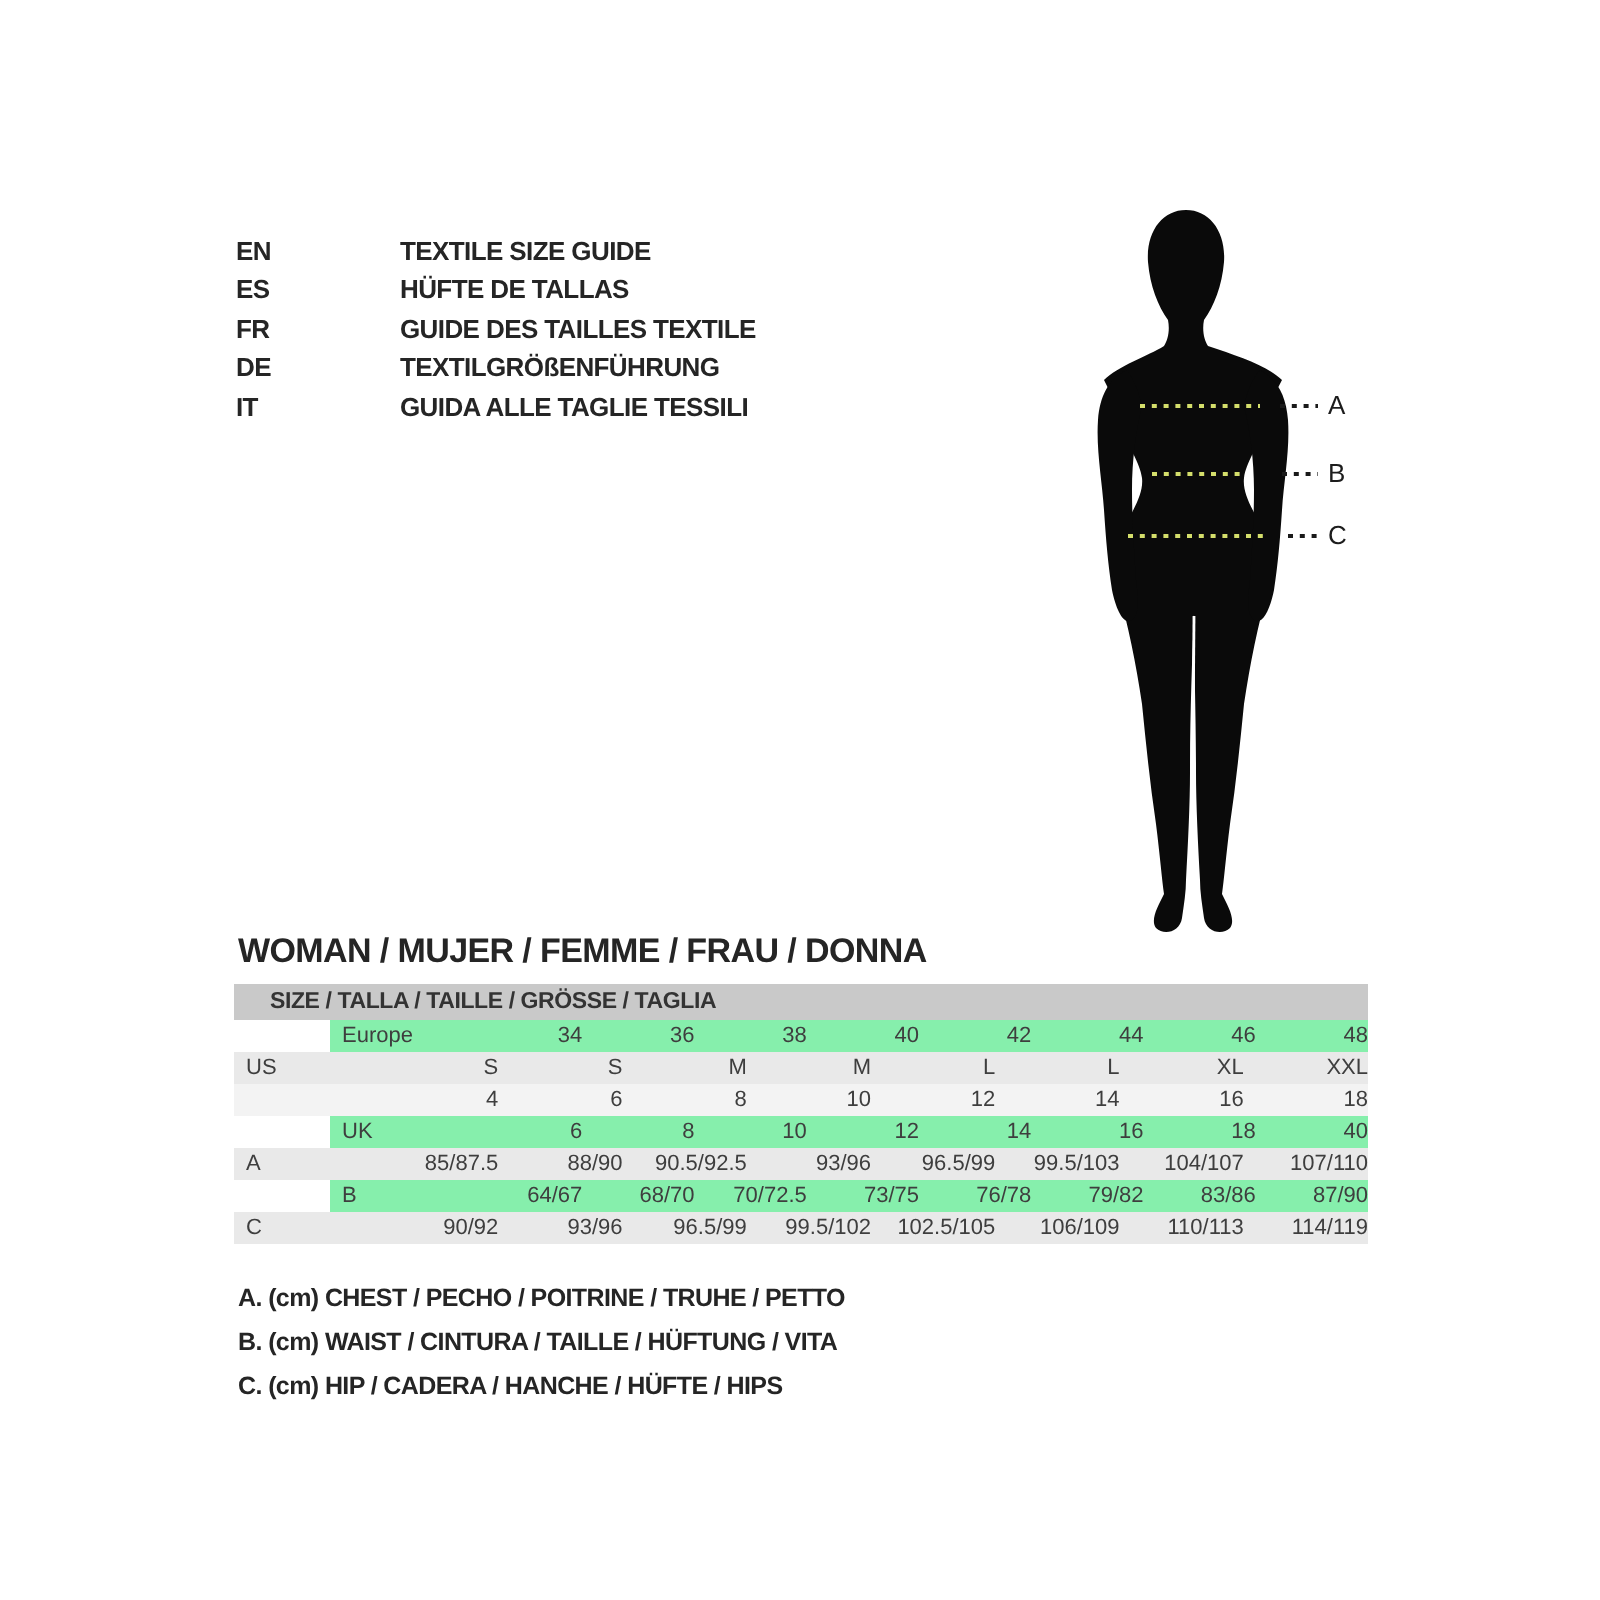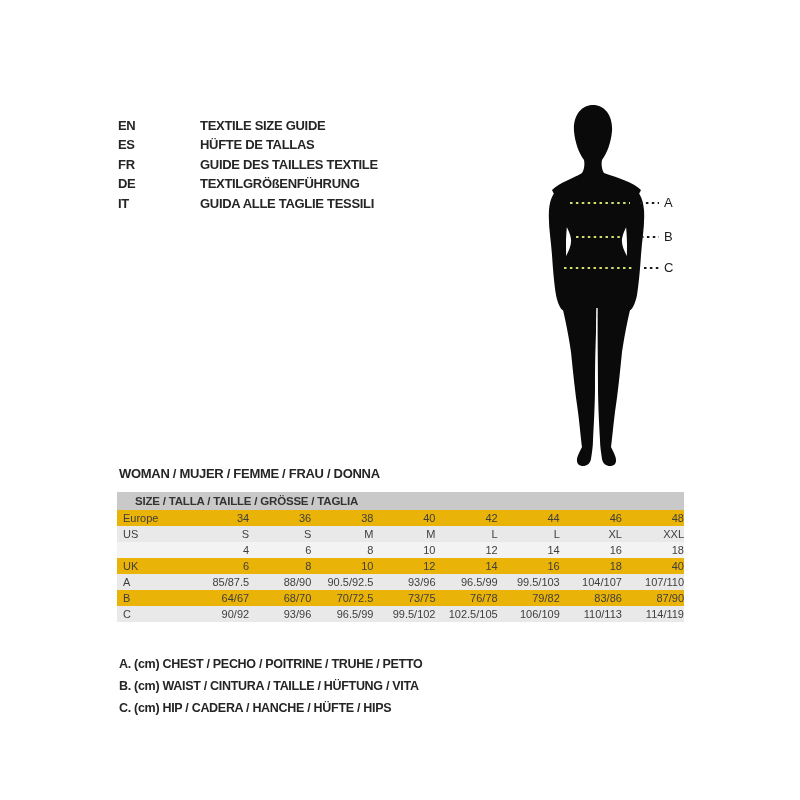--- a/index.html
+++ b/index.html
@@ -9,34 +9,34 @@
   }
   
   .lang-block{position:absolute;left:118px;top:116px;}
   .lang-row{display:flex;line-height:19.4px;font-size:13px;font-weight:700;
     letter-spacing:-0.3px;color:#252525;gap:40px;}
   .lang-code{width:42px;flex:0 0 42px;}
   .lang-label{white-space:nowrap;}
   
   .figure-svg{position:absolute;left:500px;top:95px;width:200px;height:385px;}
   
-  .section-heading{position:absolute;left:119px;top:466px;font-size:13px;font-weight:700;
+  .section-heading{position:absolute;left:119px;top:466px;font-size:17px;font-weight:700;
     letter-spacing:-0.3px;color:#252525;white-space:nowrap;}
   
   .size-table{position:absolute;left:117px;top:492px;width:567px;font-size:11px;color:#3e3e3e;}
   .table-header{height:18px;line-height:18px;background:#c9c9c9;color:#333;
     font-weight:700;font-size:11.5px;letter-spacing:-0.2px;padding-left:18px;}
   .t-row{display:flex;height:16px;line-height:16px;}
-  .t-row.bg-white{background:#eab308;}
+  .t-row.bg-white{background:#86efac;margin-left:48px;}
   .t-row.bg-gray{background:#e9e9e9;}
   .t-row.bg-light{background:#f3f3f3;}
   .t-label{flex:0 0 64px;text-align:left;padding-left:6px;}
   .t-cell{flex:1;text-align:right;}
   
-  .legend{position:absolute;left:119px;top:638px;margin-top:15px;}
+  .legend{position:absolute;left:119px;top:638px;}
   .legend-line{line-height:22px;font-size:12.5px;font-weight:700;letter-spacing:-0.3px;
     color:#252525;white-space:nowrap;}
   .measure-label{font-size:13px;fill:#1c1c1c;font-family:"Liberation Sans","DejaVu Sans",sans-serif;}
 </style>
 </head>
 <body>
 
 <div class="canvas">
 
   <div class="lang-block">

